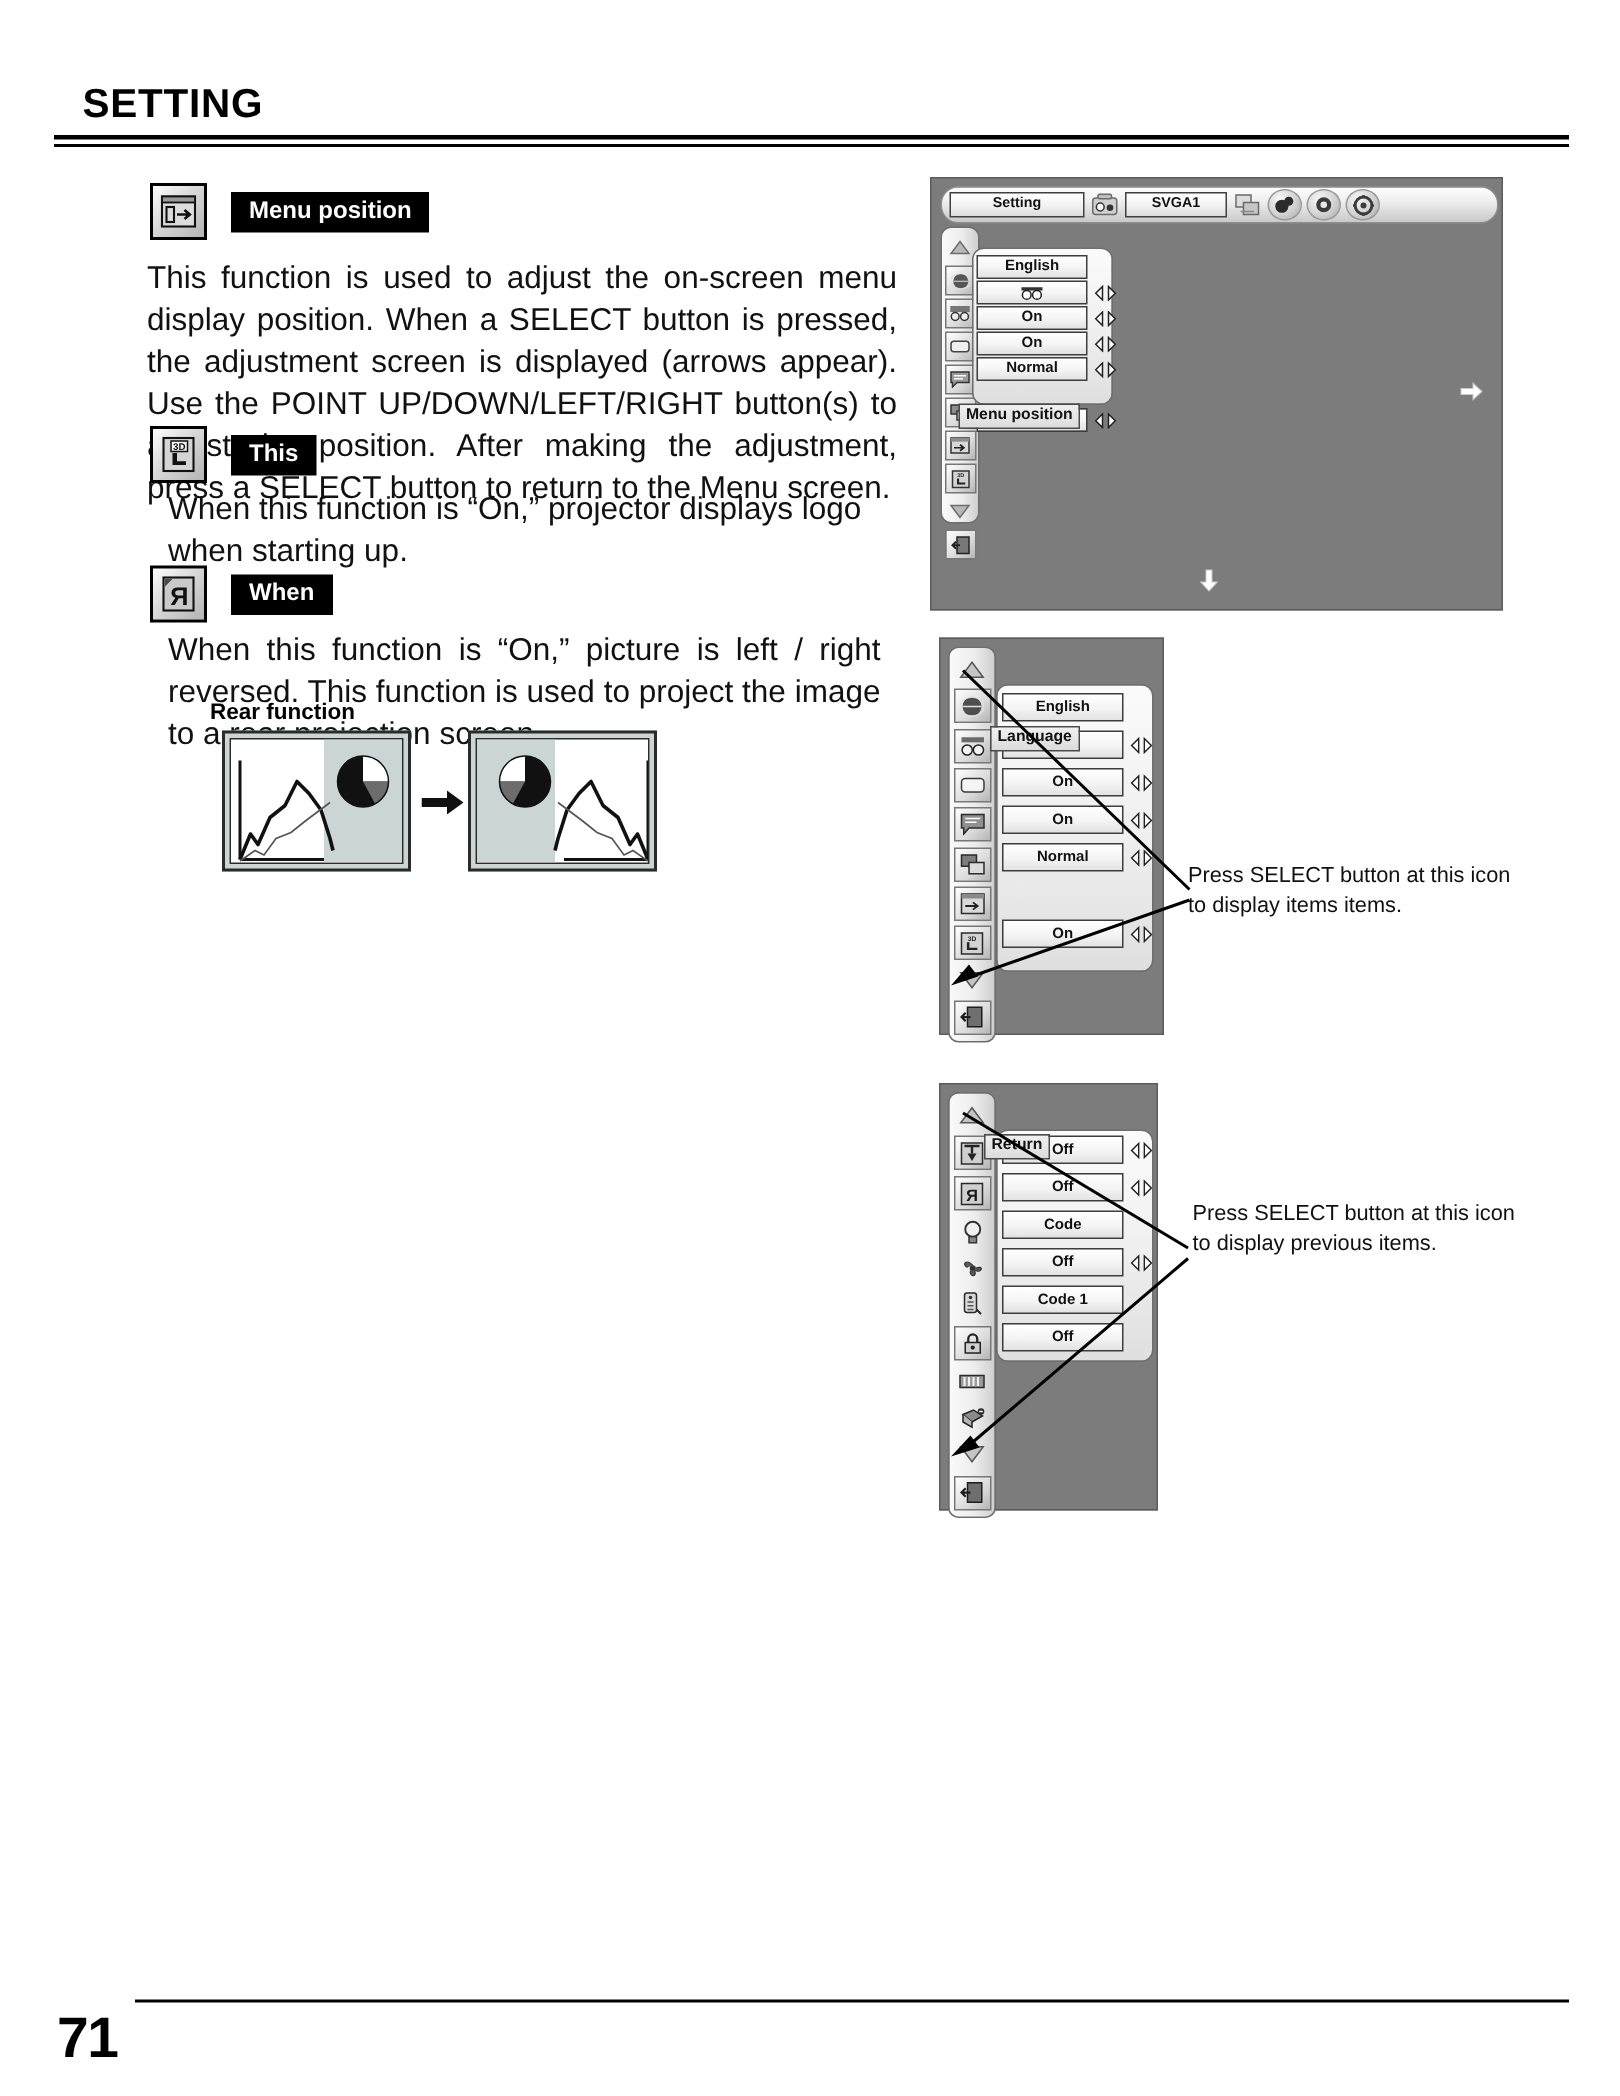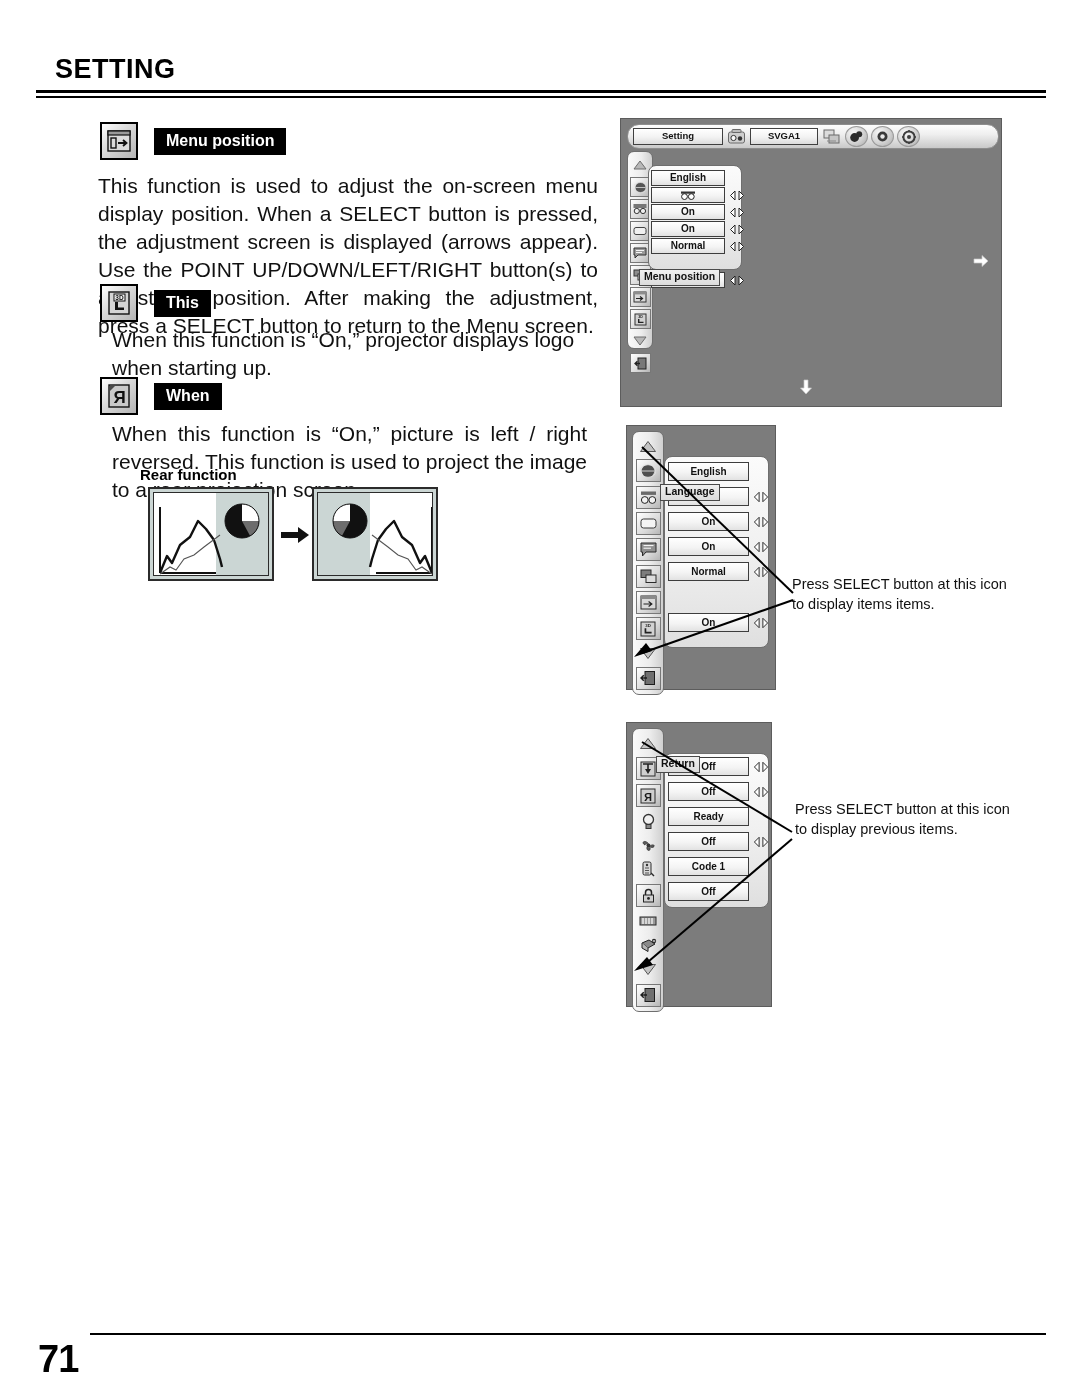--- a/index.html
+++ b/index.html
@@ -733,21 +733,21 @@
   <div class="menu-row" style="left:41px; top:59px;">
     <div class="value-box" style="width:79px; height:17px;">Off</div>
     <div class="lr-arrows">
       <svg width="17" height="12" viewBox="0 0 17 12">
           <path d="M6.5 1 L6.5 11 L1.5 6 Z" fill="#fff" stroke="#222"></path>
           <path d="M10.5 1 L10.5 11 L15.5 6 Z" fill="#fff" stroke="#222"></path>
         </svg>
     </div>
   </div>
   <div class="menu-row" style="left:41px; top:84px;">
-    <div class="value-box" style="width:79px; height:17px;">Ready</div>
+    <div class="value-box" style="width:79px; height:17px;">Code</div>
   </div>
   <div class="menu-row" style="left:41px; top:109px;">
     <div class="value-box" style="width:79px; height:17px;">Off</div>
     <div class="lr-arrows">
       <svg width="17" height="12" viewBox="0 0 17 12">
           <path d="M6.5 1 L6.5 11 L1.5 6 Z" fill="#fff" stroke="#222"></path>
           <path d="M10.5 1 L10.5 11 L15.5 6 Z" fill="#fff" stroke="#222"></path>
         </svg>
     </div>
   </div>

